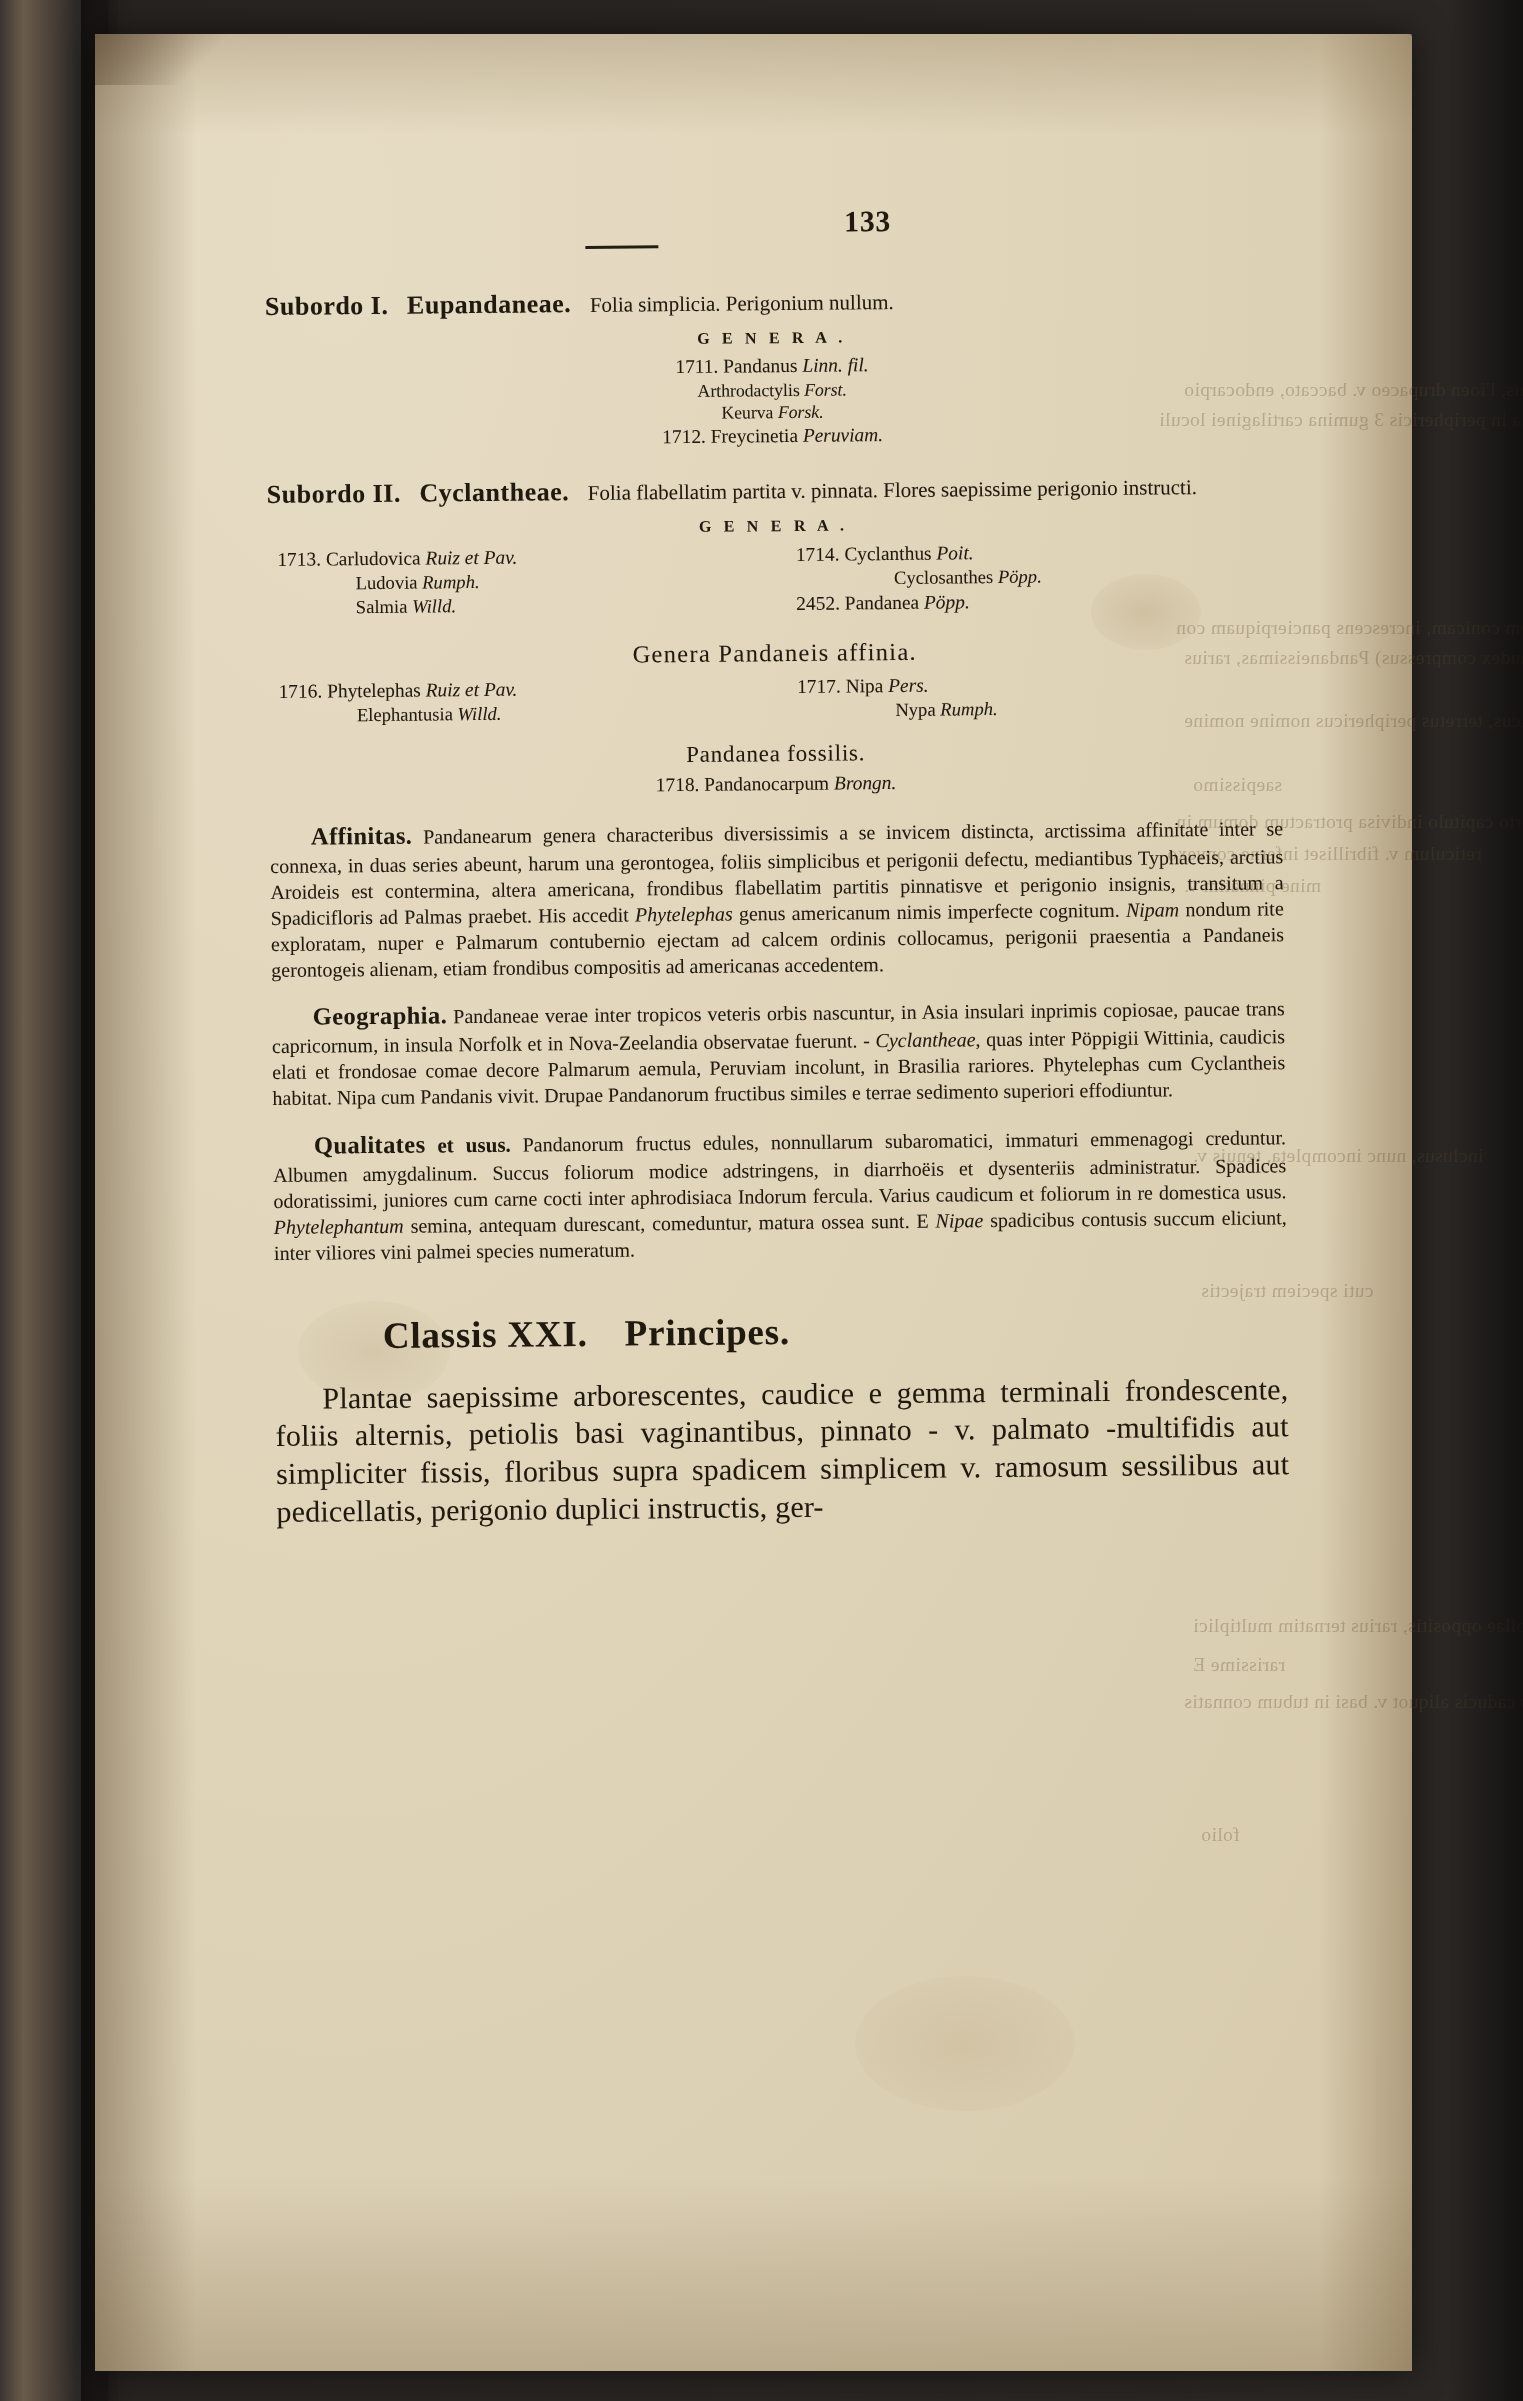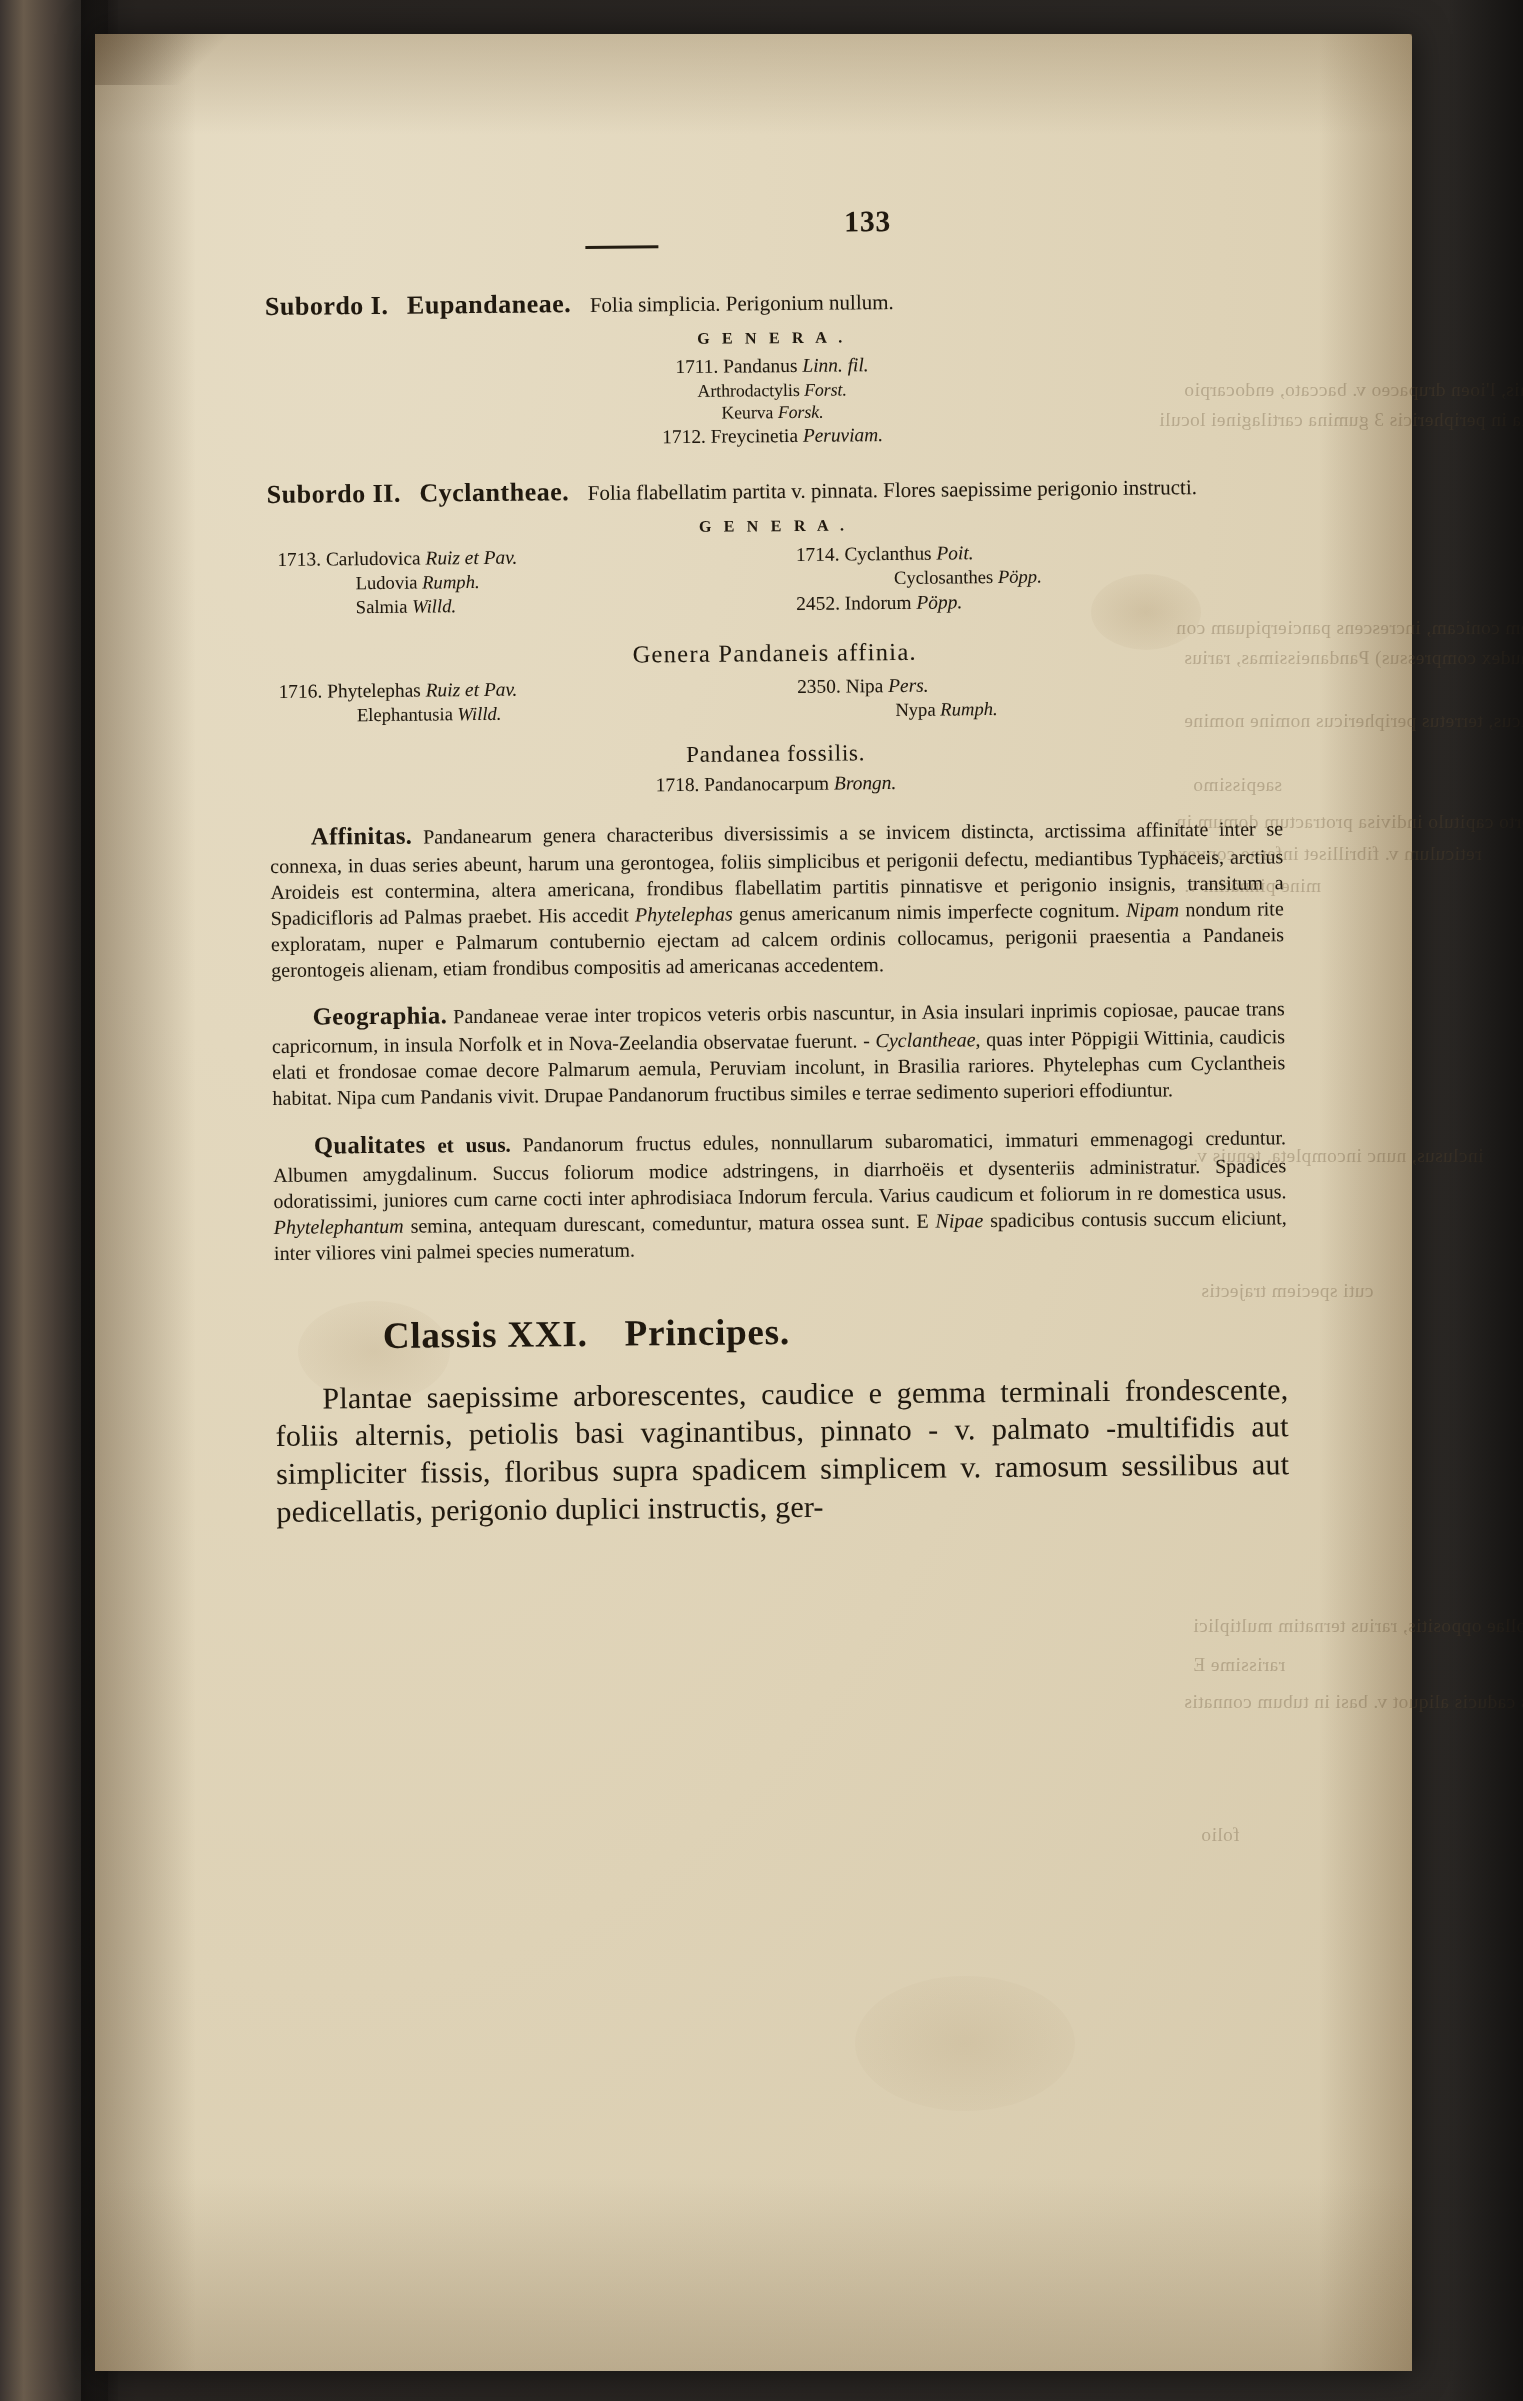--- a/index.html
+++ b/index.html
@@ -318,21 +318,21 @@
           <span>1714.</span>
           <span>Cyclanthus</span>
           <i>Poit.</i>
         </div>
         <div class="sub-syn-r">
           <span>Cyclosanthes</span>
           <i>Pöpp.</i>
         </div>
         <div>
           <span>2452.</span>
-          <span>Indorum</span>
+          <span>Pandanea</span>
           <i>Pöpp.</i>
         </div>
       </div>
     </div>
 
     <div class="section-title">Genera Pandaneis affinia.</div>
 
     <div class="two-col">
       <div class="c left">
         <div>
@@ -340,21 +340,21 @@
           <span>Phytelephas</span>
           <i>Ruiz et Pav.</i>
         </div>
         <div class="sub-syn">
           <span>Elephantusia</span>
           <i>Willd.</i>
         </div>
       </div>
       <div class="c right">
         <div>
-          <span>2350.</span>
+          <span>1717.</span>
           <span>Nipa</span>
           <i>Pers.</i>
         </div>
         <div class="sub-syn-r">
           <span>Nypa</span>
           <i>Rumph.</i>
         </div>
       </div>
     </div>
 

